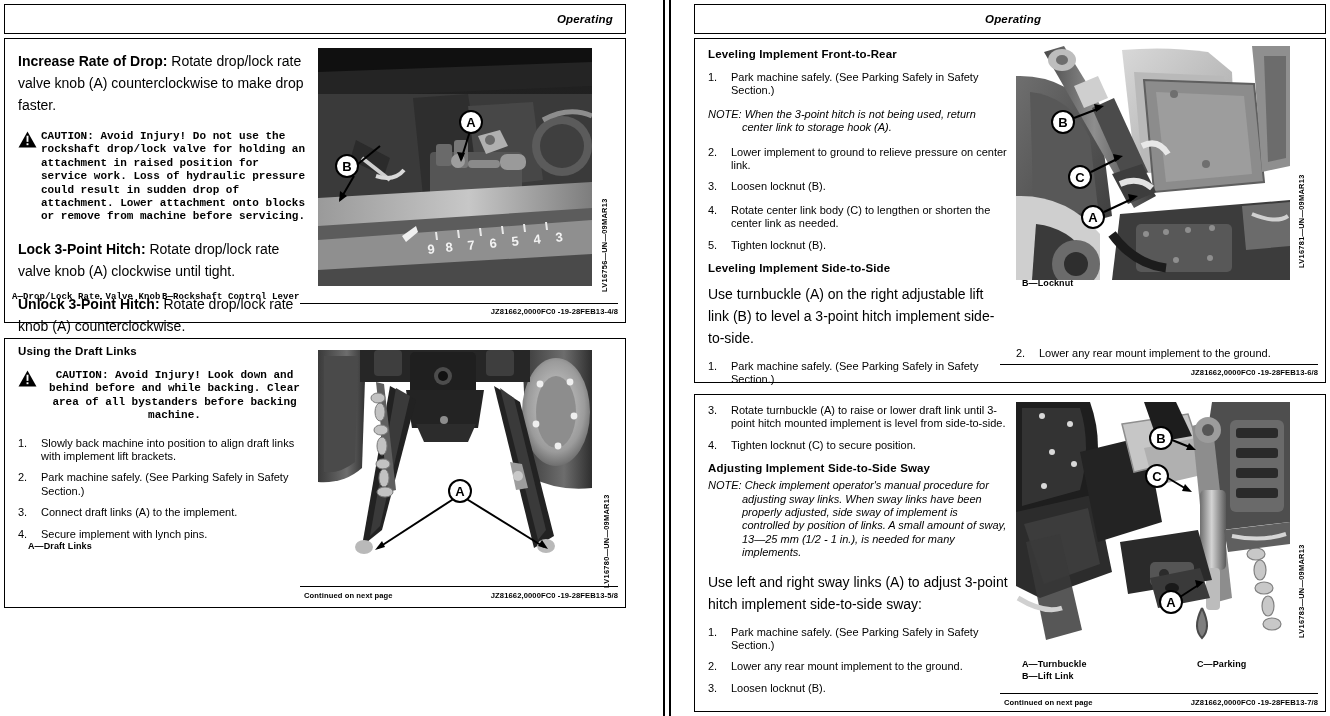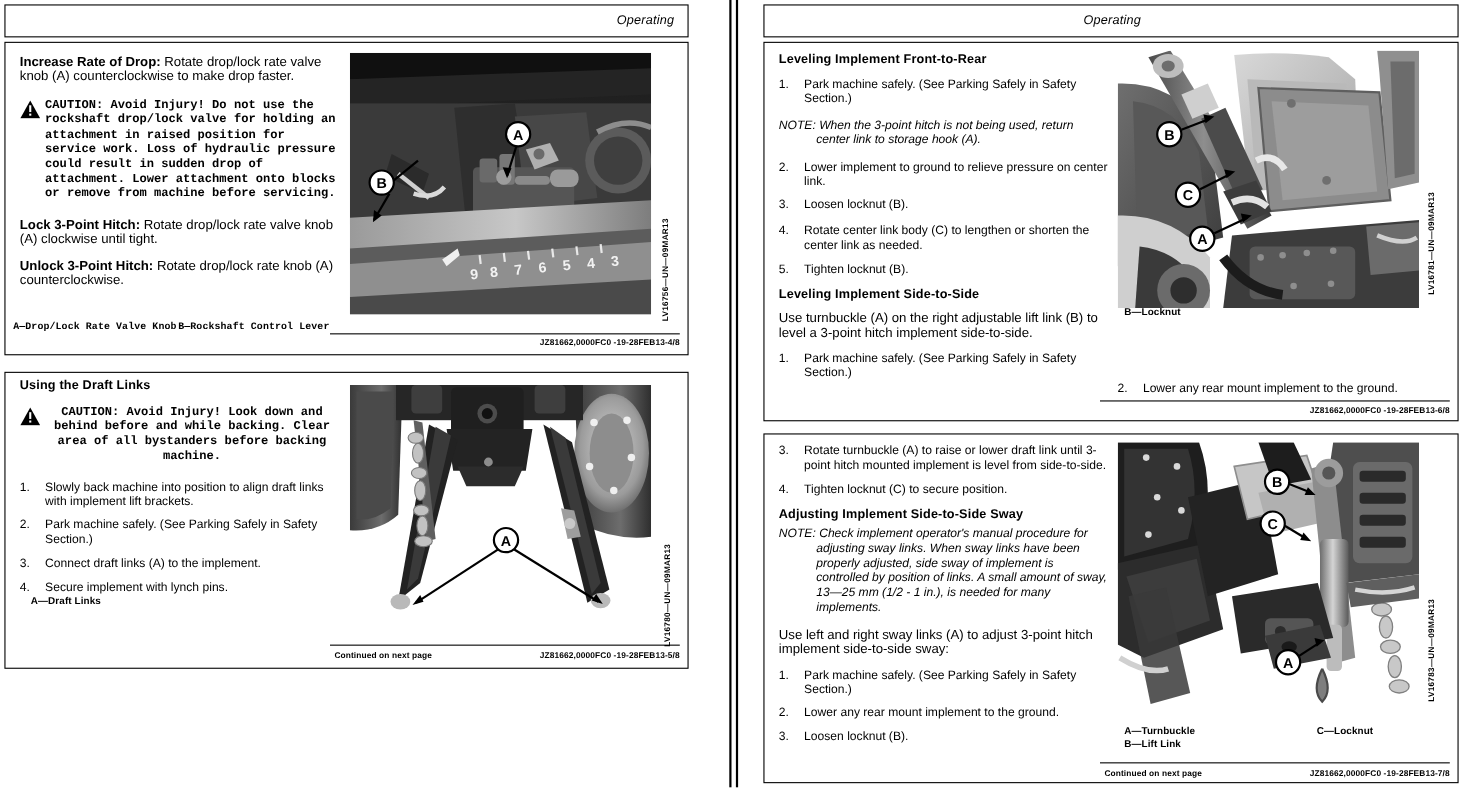--- a/index.html
+++ b/index.html
@@ -24,35 +24,35 @@
   }
 
   
   .header-box{
     position:absolute;box-sizing:border-box;
     border:1.5px solid #000;background:#fff;
     height:30px;
   }
   .header-text{
     position:absolute;right:12px;top:50%;transform:translateY(-50%);
-    font-style:italic;font-size:11.5px;font-weight:400;letter-spacing:.2px;
+    font-style:italic;font-size:11.5px;font-weight:700;letter-spacing:.2px;
   }
 
   
   .frame{
     position:absolute;box-sizing:border-box;
     border:1.5px solid #000;background:#fff;
   }
 
   
   .col{position:absolute;box-sizing:border-box;}
   h2.sec-title{
     font-size:11.5px;font-weight:bold;margin:0 0 11px 0;letter-spacing:.15px;
   }
-  p.body{font-size:12px;line-height:13px;margin:0 0 11px 0;}
+  p.body{font-size:14px;line-height:22px;margin:0 0 11px 0;}
   p.body:last-child{margin-bottom:0;}
   p.body b{font-weight:bold;}
   p.note{font-size:11px;line-height:13.4px;margin:0 0 11px 0;font-style:italic;}
   p.note .note-lbl{font-style:italic;}
   p.note .note-body{display:inline;}
   .hang-note{padding-left:34px;text-indent:-34px;}
   .hang-imp{padding-left:34px;text-indent:-34px;font-weight:bold;}
 
   ol.steps{margin:0 0 11px 0;padding:0;list-style:none;}
   ol.steps li{
@@ -562,21 +562,21 @@
         </li>
       </ol>
     </div>
 
     <div class="legend" style="left:352px;top:658px;width:290px;">
       <div class="lcol" style="left:0;">
         <div class="lrow">A—Turnbuckle</div>
         <div class="lrow">B—Lift Link</div>
       </div>
       <div class="lcol" style="left:175px;">
-        <div class="lrow">C—Locknut</div>
+        <div class="lrow">C—Parking</div>
       </div>
     </div>
 
     <div class="figure" style="left:346px;top:402px;width:274px;height:238px;">
       <svg width="274" height="238" viewBox="0 0 274 238">
         <defs>
           <linearGradient id="rodG" x1="0" y1="0" x2="1" y2="0">
             <stop offset="0%" stop-color="#6e6e6e"></stop>
               <stop offset="45%" stop-color="#d4d4d4"></stop>
               <stop offset="100%" stop-color="#5a5a5a"></stop>

